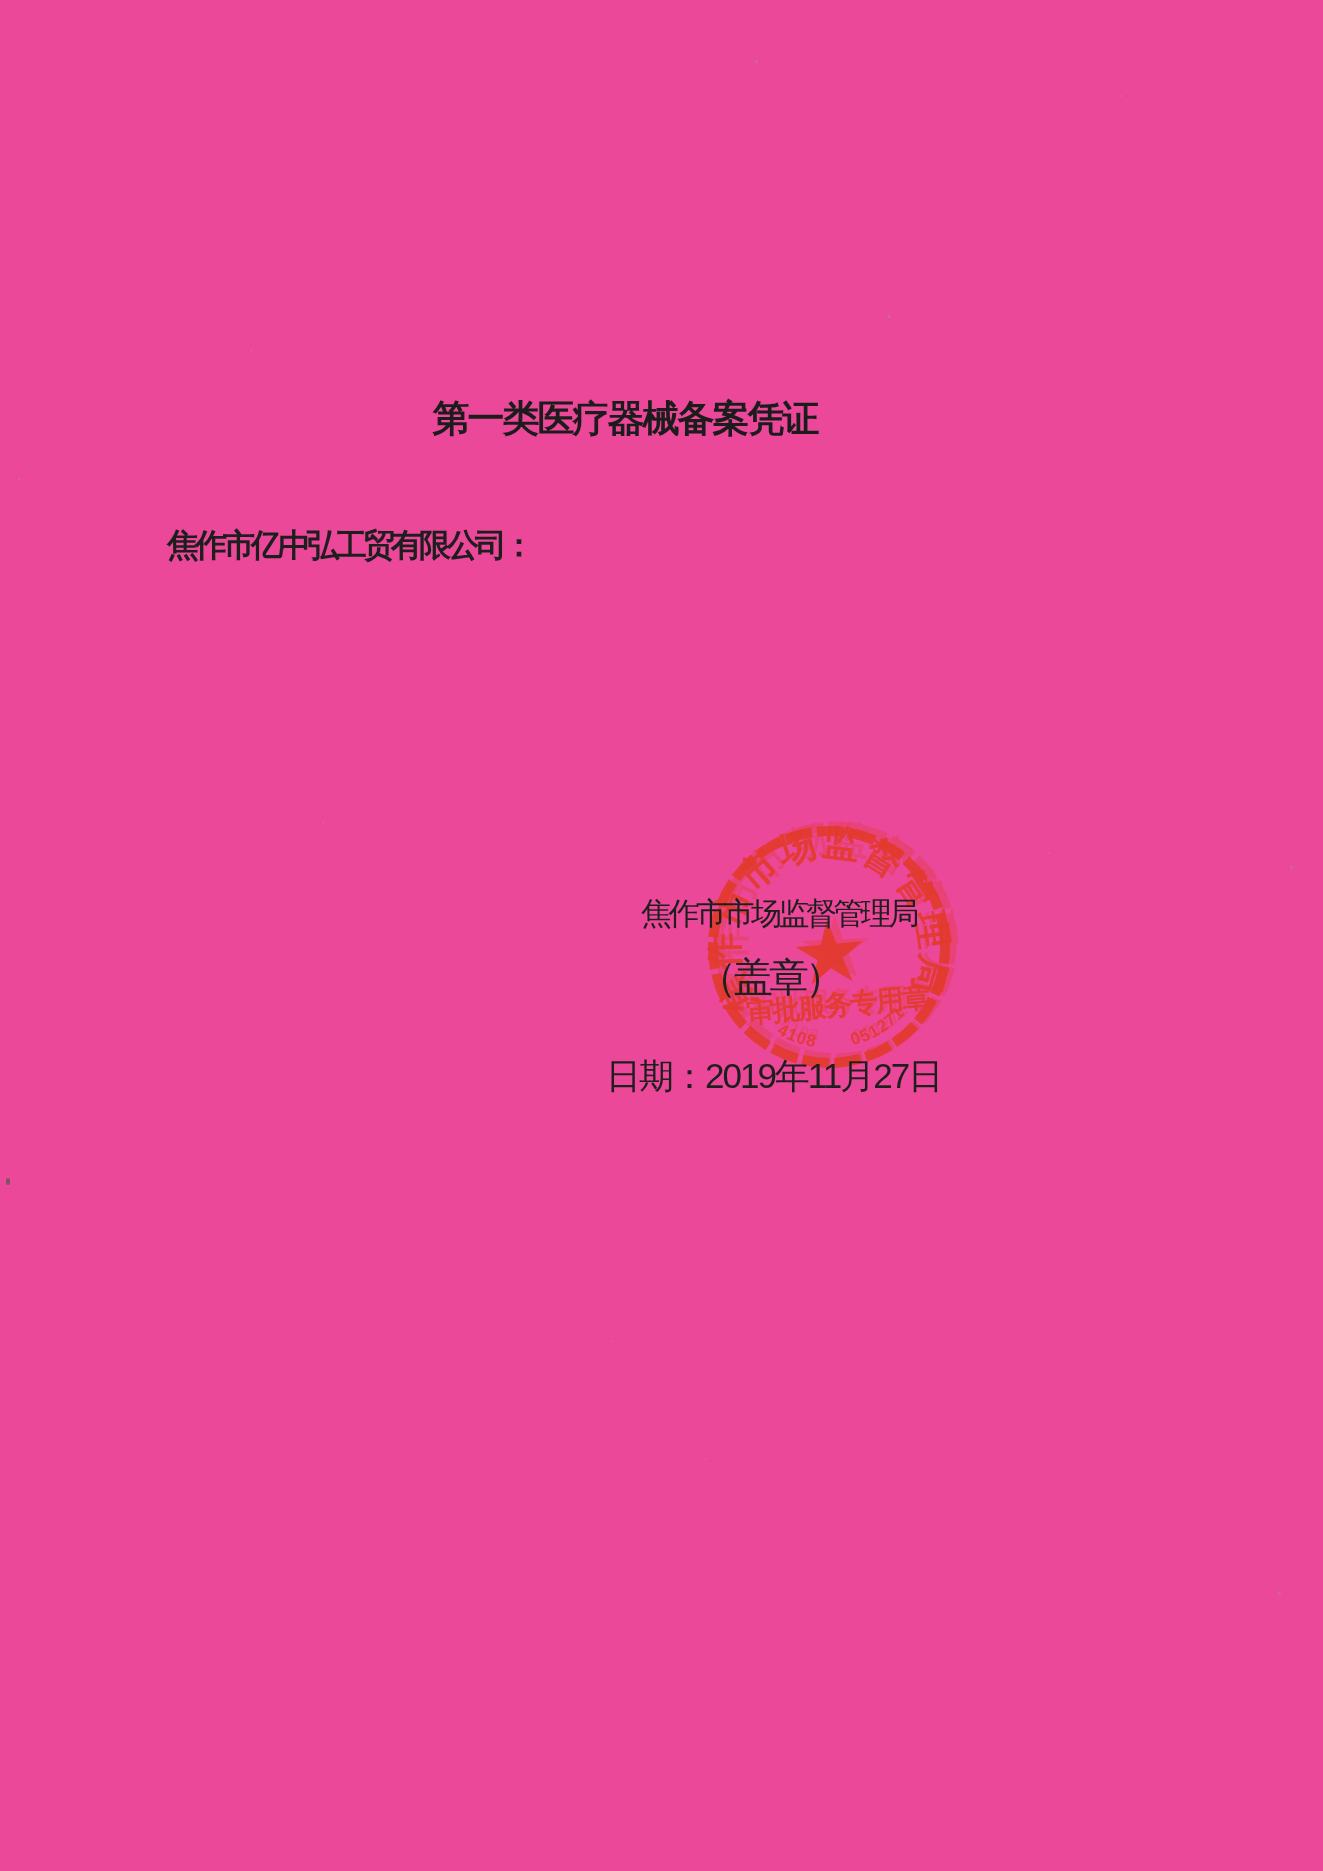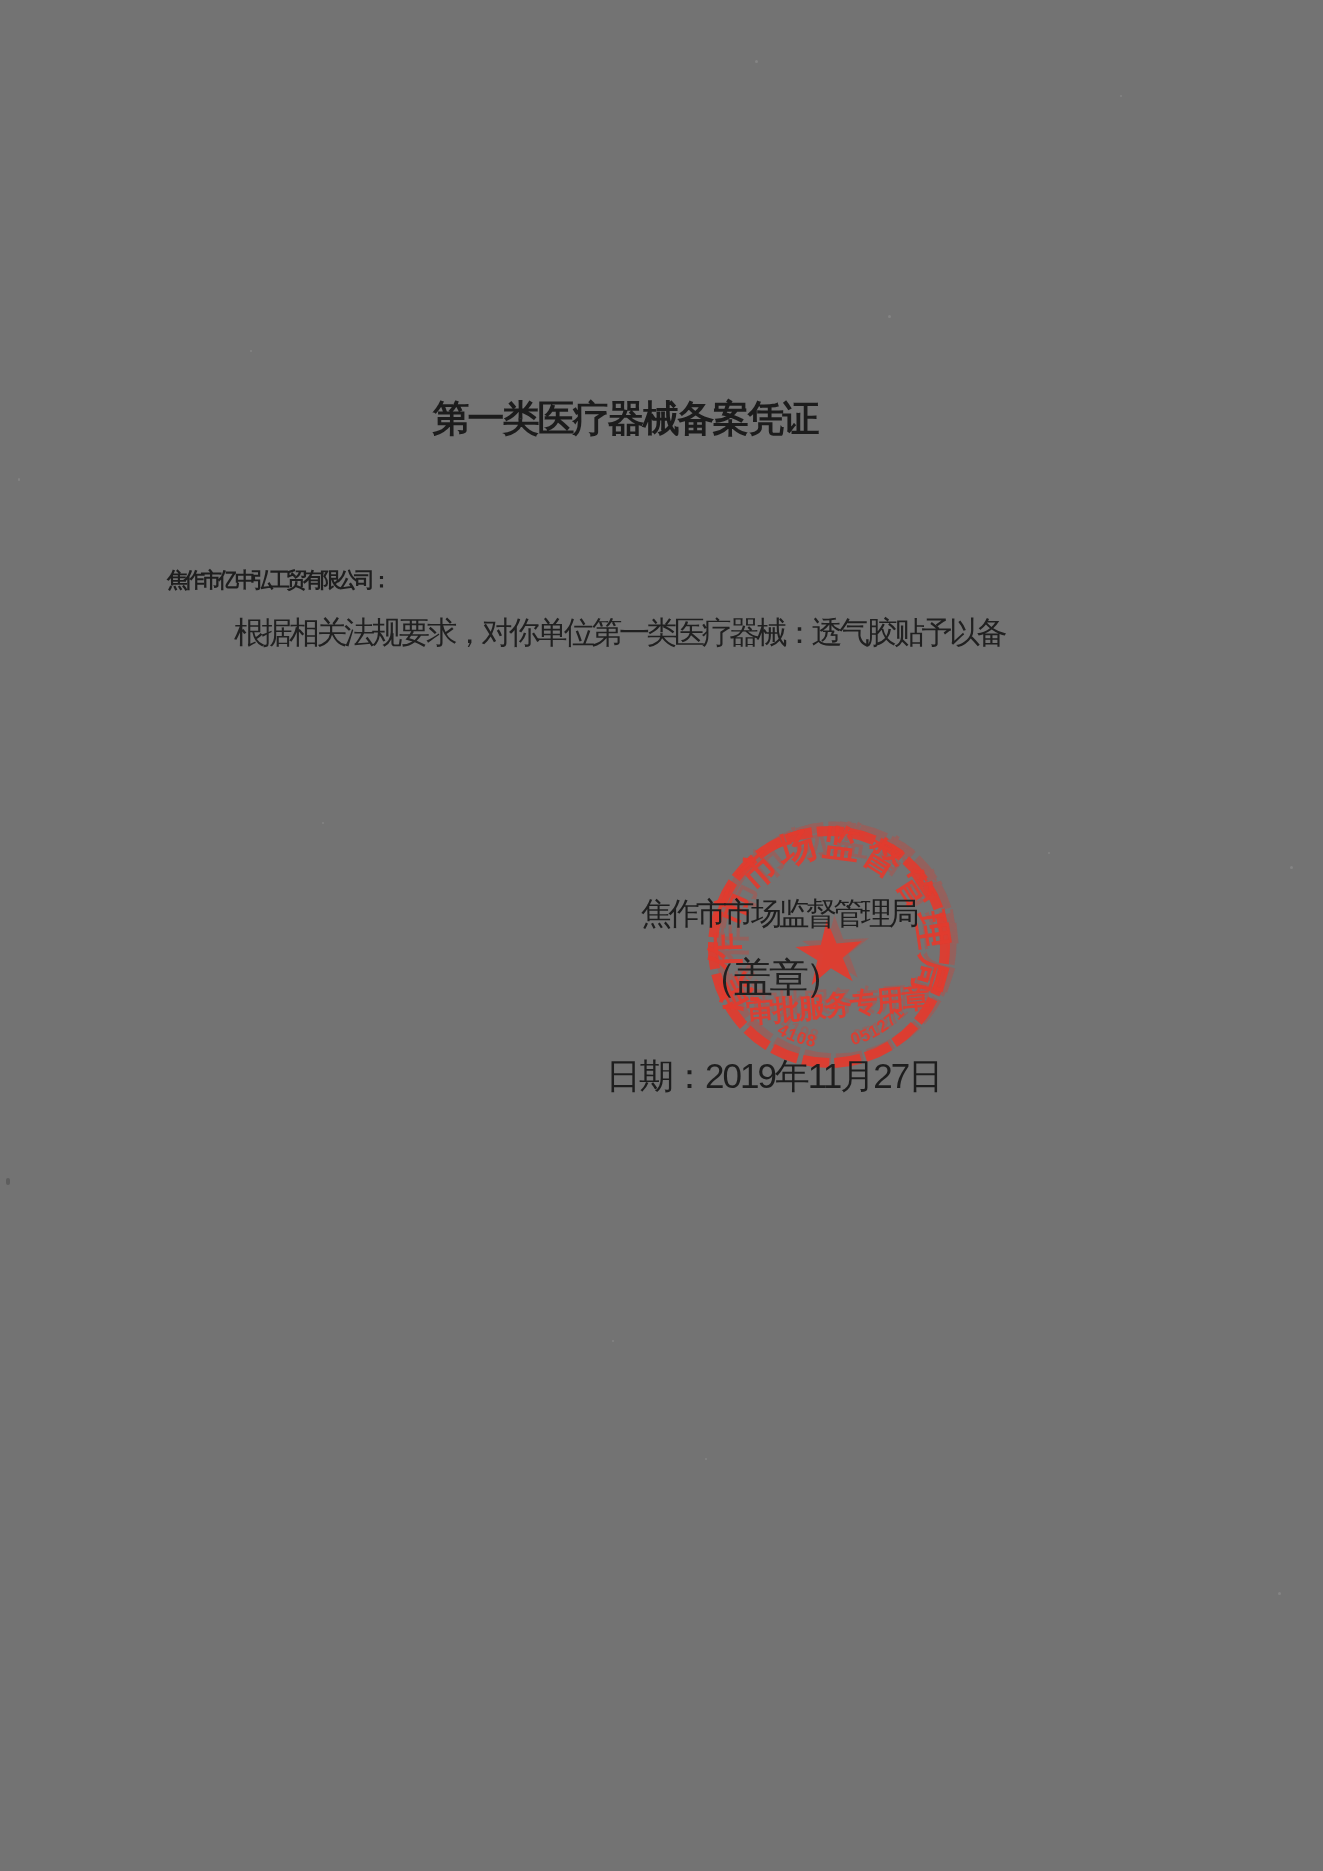--- a/index.html
+++ b/index.html
@@ -6,40 +6,40 @@
     margin: 0;
     padding: 0;
     background: #e8e8e8;
     font-family: "Liberation Sans", "DejaVu Sans", sans-serif;
   }
   .page {
     position: relative;
     width: 1323px;
     height: 1871px;
     margin: 0 auto;
-    background: #737373;
+    background: #ec4899;
     overflow: hidden;
     color: #222;
   }
   .abs { position: absolute; }
   .doc-title {
     left: 0;
     width: 1250px;
     top: 394px;
     text-align: center;
     font-size: 37px;
     font-weight: 700;
     letter-spacing: -2px;
     color: #1c1c1c;
     z-index: 2;
   }
   .recipient {
     left: 167px;
-    top: 566px;
-    font-size: 21px;
+    top: 524px;
+    font-size: 32px;
     font-weight: 700;
     letter-spacing: -4px;
     color: #1e1e1e;
     z-index: 2;
   }
   .body-line {
     font-size: 31px;
     font-weight: 500;
     letter-spacing: -3.5px;
     color: #202020;
@@ -96,21 +96,20 @@
 </style>
 </head>
 <body>
 
 <div class="page">
 
   <div class="abs doc-title">第一类医疗器械备案凭证</div>
 
   <div class="abs recipient">焦作市亿中弘工贸有限公司：</div>
 
-  <div class="abs body-line body-line-1">根据相关法规要求，对你单位第一类医疗器械：透气胶贴予以备</div>
 
   <div class="abs sig-authority">焦作市市场监督管理局</div>
   <div class="abs sig-seal-note">（盖章）</div>
   <div class="abs sig-date">日期：2019年11月27日</div>
 
   <svg class="abs stamp" width="260" height="260" viewBox="0 0 260 260">
     <defs>
       <path id="arcTop" d="M 54.6 182.8 A 92 92 0 1 1 205.4 182.8" fill="none"></path>
       <path id="arcBot" d="M 52.6 194.9 A 101 101 0 0 0 207.4 194.9" fill="none"></path>
       <g id="stampg">

